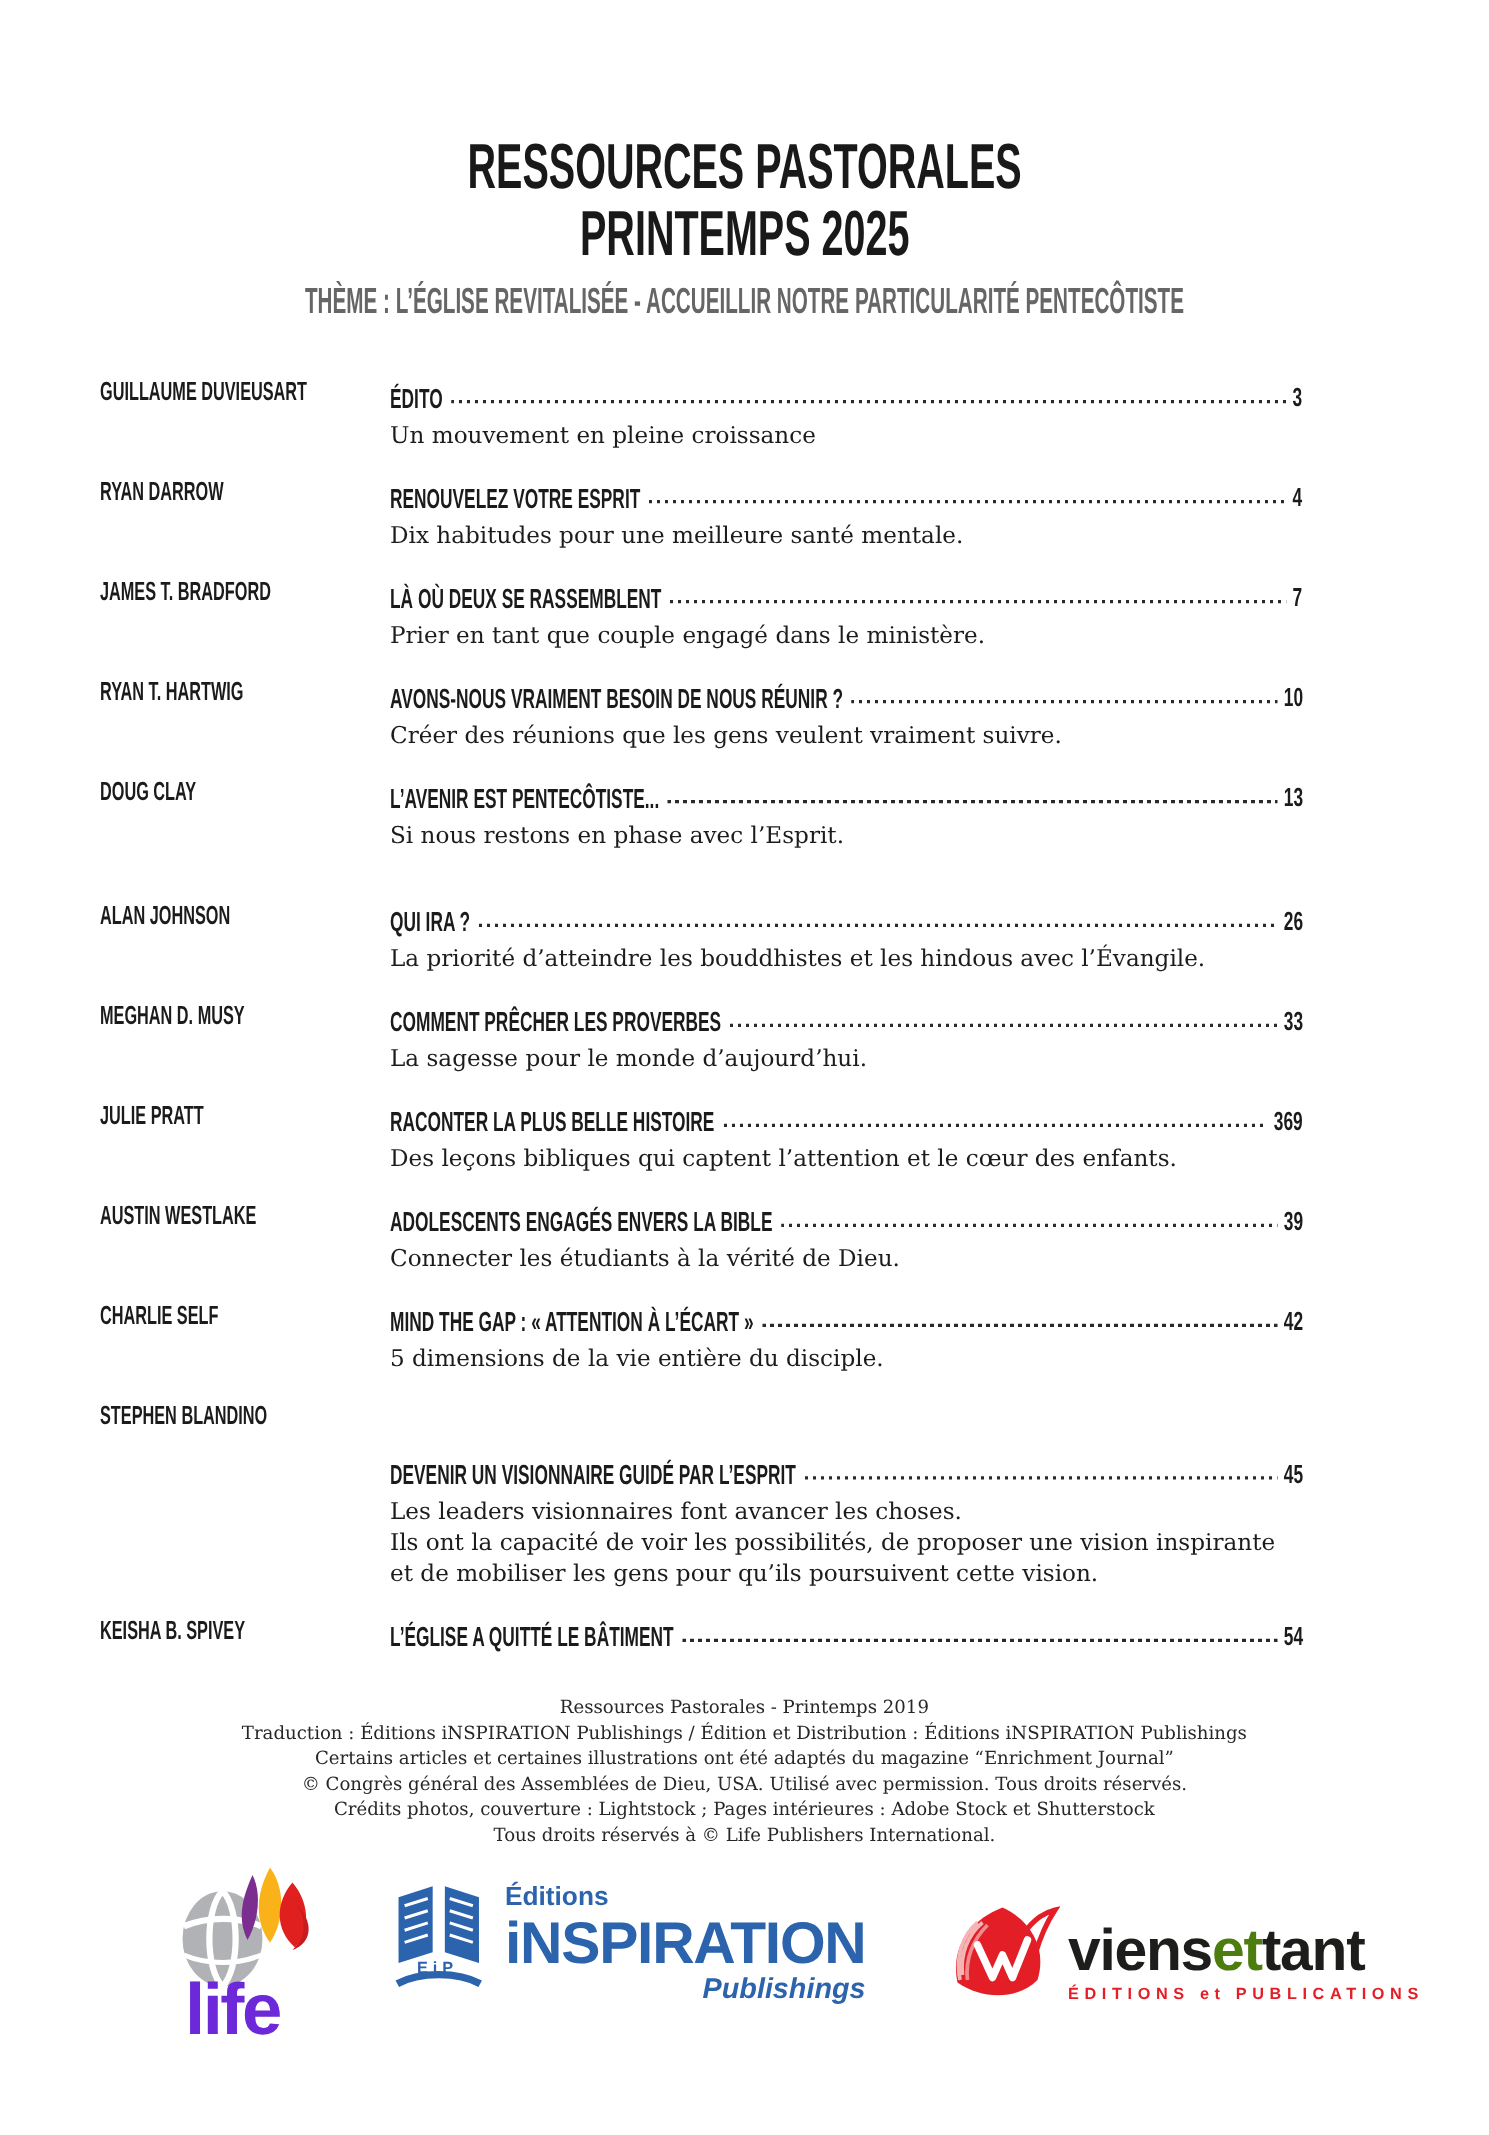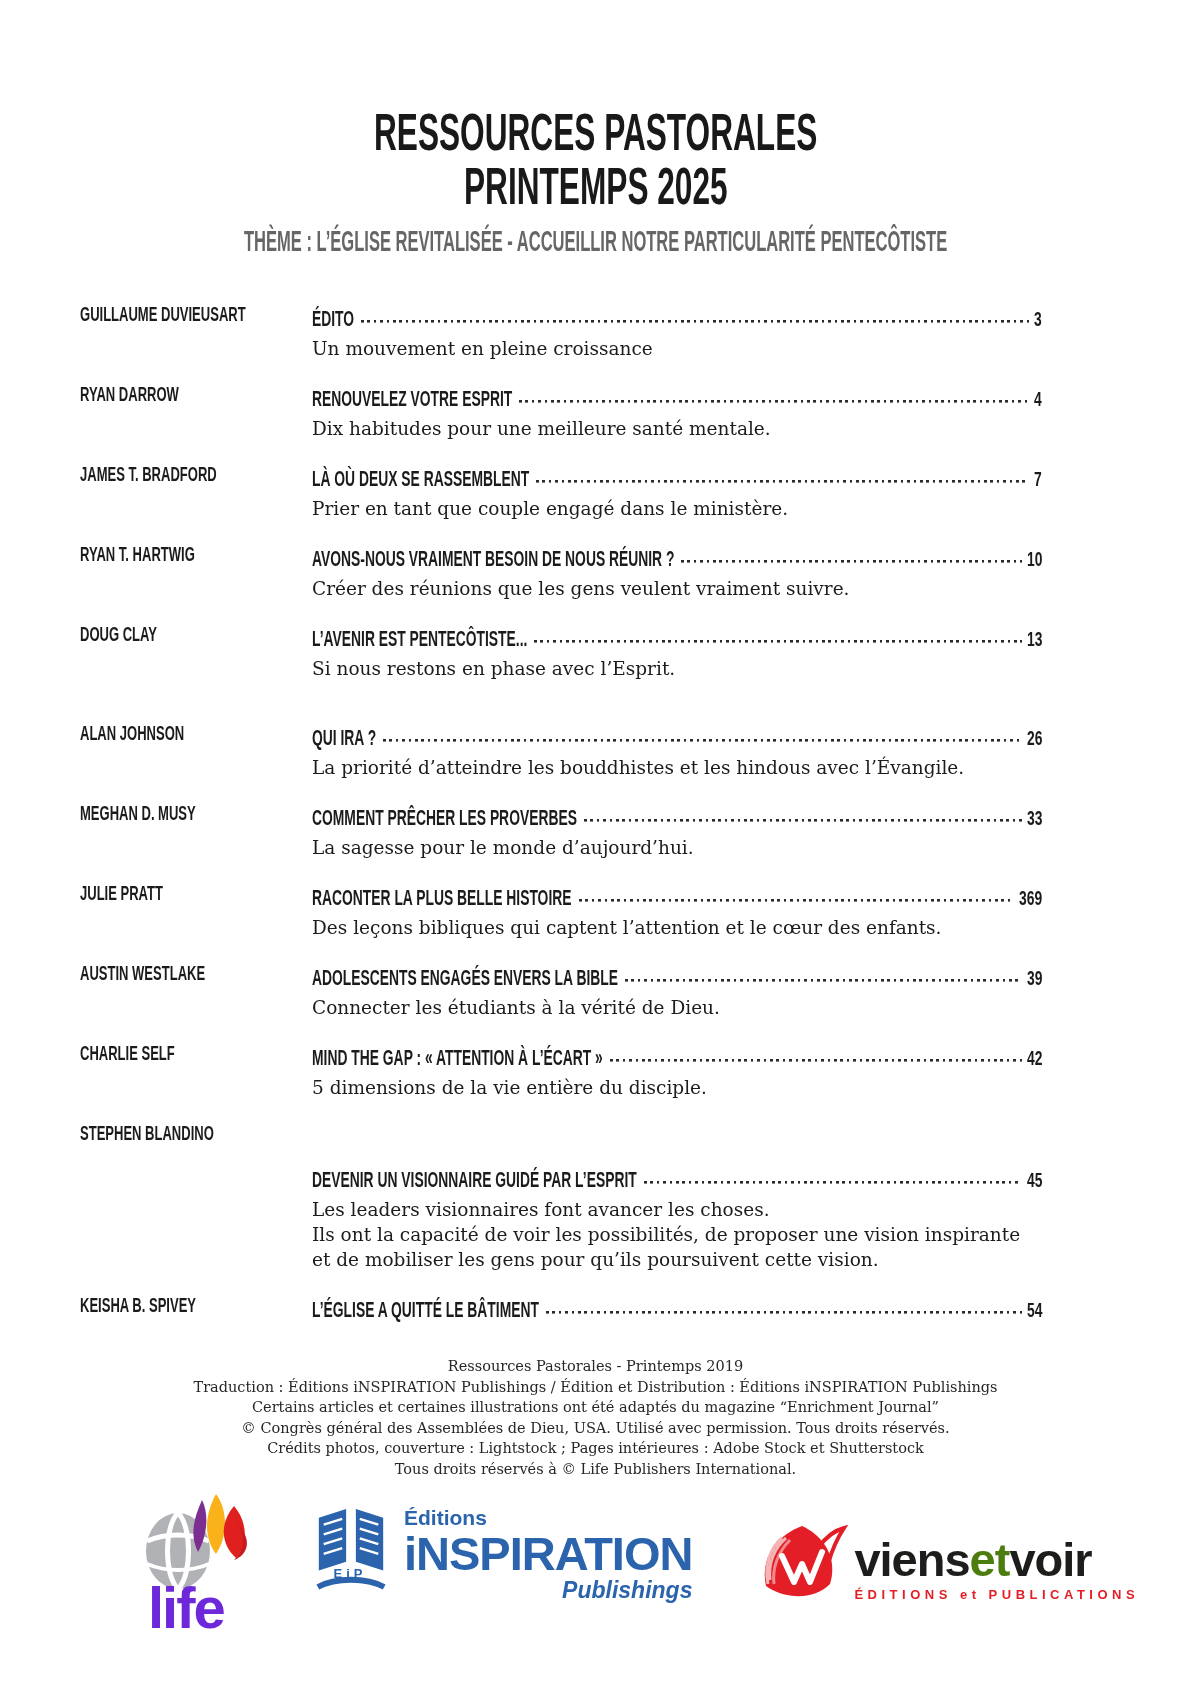--- a/index.html
+++ b/index.html
@@ -316,17 +316,17 @@
 
   <div class="logo-viensetvois">
     <svg class="vev-icon" viewBox="0 0 96 96">
       <path d="M50,6 C24,16 8,38 14,66 C34,80 62,80 78,64 C86,38 72,16 50,6 Z" fill="#e31e26"></path>
       <path d="M18,60 C16,44 22,28 34,18 M16,64 C12,46 18,28 30,18" stroke="#f6b5b5" stroke-width="3" fill="none"></path>
       <path d="M22,64 C20,48 26,32 38,20" stroke="#f08a8d" stroke-width="3" fill="none"></path>
       <path d="M30,36 L42,62 L50,44 L58,62 L70,32" stroke="#ffffff" stroke-width="6" fill="none" stroke-linecap="round" stroke-linejoin="round"></path>
       <path d="M66,28 C76,14 84,10 92,8 C84,20 80,30 76,44" stroke="#e31e26" stroke-width="4" fill="none"></path>
     </svg>
     <div class="vev-text">
-      <div class="vev-word"><span>viens</span><span class="red">et</span><span>voir</span></div>
+      <div class="vev-word"><span>viens</span><span class="red">et</span><span>tant</span></div>
       <div class="vev-tagline">ÉDITIONS et PUBLICATIONS</div>
     </div>
   </div>
 </div>
 
 </body></html>

